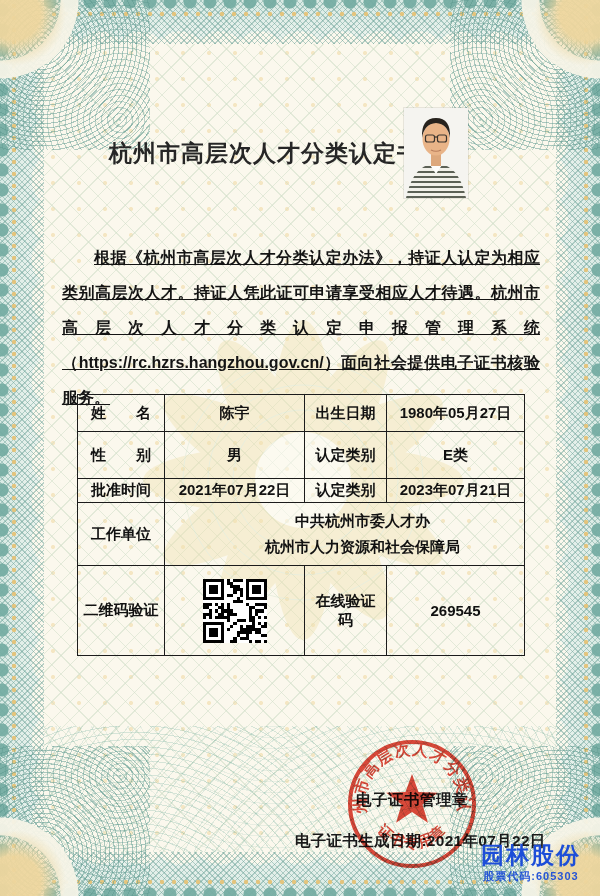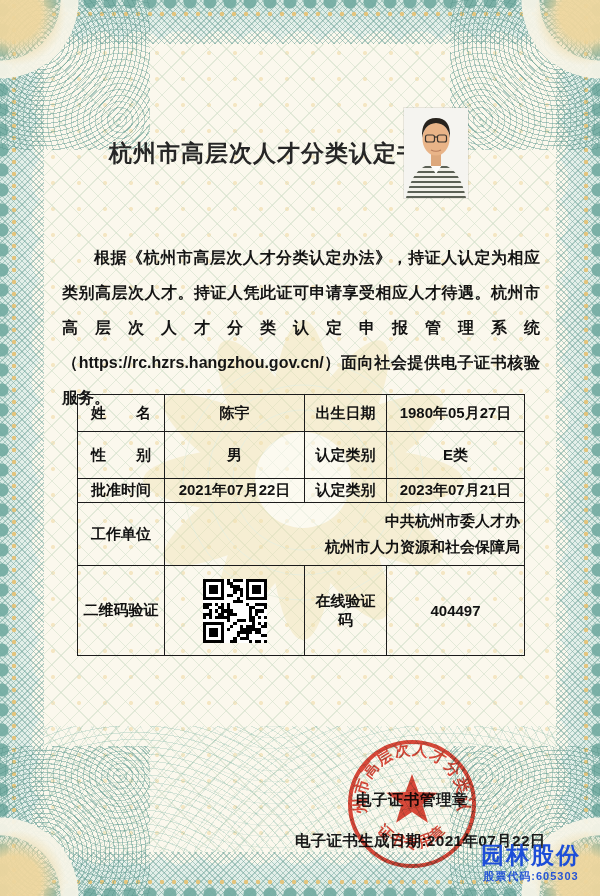--- a/index.html
+++ b/index.html
@@ -108,32 +108,32 @@
     text-align:center;font-size:23px;font-weight:bold;color:#262626;
     letter-spacing:1px;
   }
   .photo{
     position:absolute;left:404px;top:108px;width:64px;height:90px;
     background:#f4f3ef;box-shadow:0 0 0 1px rgba(0,0,0,.08);
   }
   .intro{
     position:absolute;left:62px;top:240px;width:478px;
     font-size:16px;line-height:35px;color:#141414;font-weight:600;
-    text-align:justify;text-indent:2em;margin:0;
+    text-align:justify;text-indent:2em;margin:0;text-decoration:underline;
   }
   table.cert-table{
     position:absolute;left:77px;top:394px;width:447px;
     border-collapse:collapse;table-layout:fixed;border-radius:27px;
   }
   table.cert-table td{
     border:1px solid #1c1c1c;background:transparent;
     font-size:15px;font-weight:600;color:#111;text-align:center;
     padding:2px 4px;overflow:hidden;
   }
-  table.cert-table td.left{text-align:right;padding-left:40px;}
+  table.cert-table td.left{text-align:center;padding-left:40px;}
   tr.r1{height:37px}tr.r2{height:47px}tr.r3{height:35px}tr.r4{height:18px}
   tr.r5{height:63px}tr.r6{height:34px}tr.r7{height:90px}
   .approver-line{line-height:26px;}
   .qr-wrap{display:flex;justify-content:center;align-items:center;}
   
   .stamp-note{
     position:absolute;left:346px;top:790px;width:132px;text-align:center;
     font-size:15.5px;font-weight:bold;color:#1a1a1a;letter-spacing:.5px;
   }
   .gen-date{
@@ -380,21 +380,21 @@
                   <rect x="10" y="20" width="1" height="1"></rect>
                   <rect x="15" y="20" width="1" height="1"></rect>
                   <rect x="17" y="20" width="1" height="1"></rect>
                   <rect x="18" y="20" width="1" height="1"></rect>
                   <rect x="20" y="20" width="1" height="1"></rect>
                 </g>
           </svg>
         </div>
       </td>
       <td>在线验证码</td>
-      <td>404497</td>
+      <td>269545</td>
     </tr>
   </tbody>
     </table>
 
   <div class="stamp-note">电子证书管理章</div>
   <div class="gen-date">电子证书生成日期:2021年07月22日</div>
 
   <svg class="seal" viewBox="0 0 138 138" aria-hidden="true">
     <circle cx="69" cy="69" r="62" fill="none" stroke="#d93a2c" stroke-width="4"></circle>
     <path d="M69,39 L75.5,57.1 L94.7,57.7 L79.5,69.4 L84.9,87.8 L69,77 L53.1,87.8 L58.5,69.4 L43.3,57.7 L62.5,57.1 Z" fill="#d93a2c"></path>

